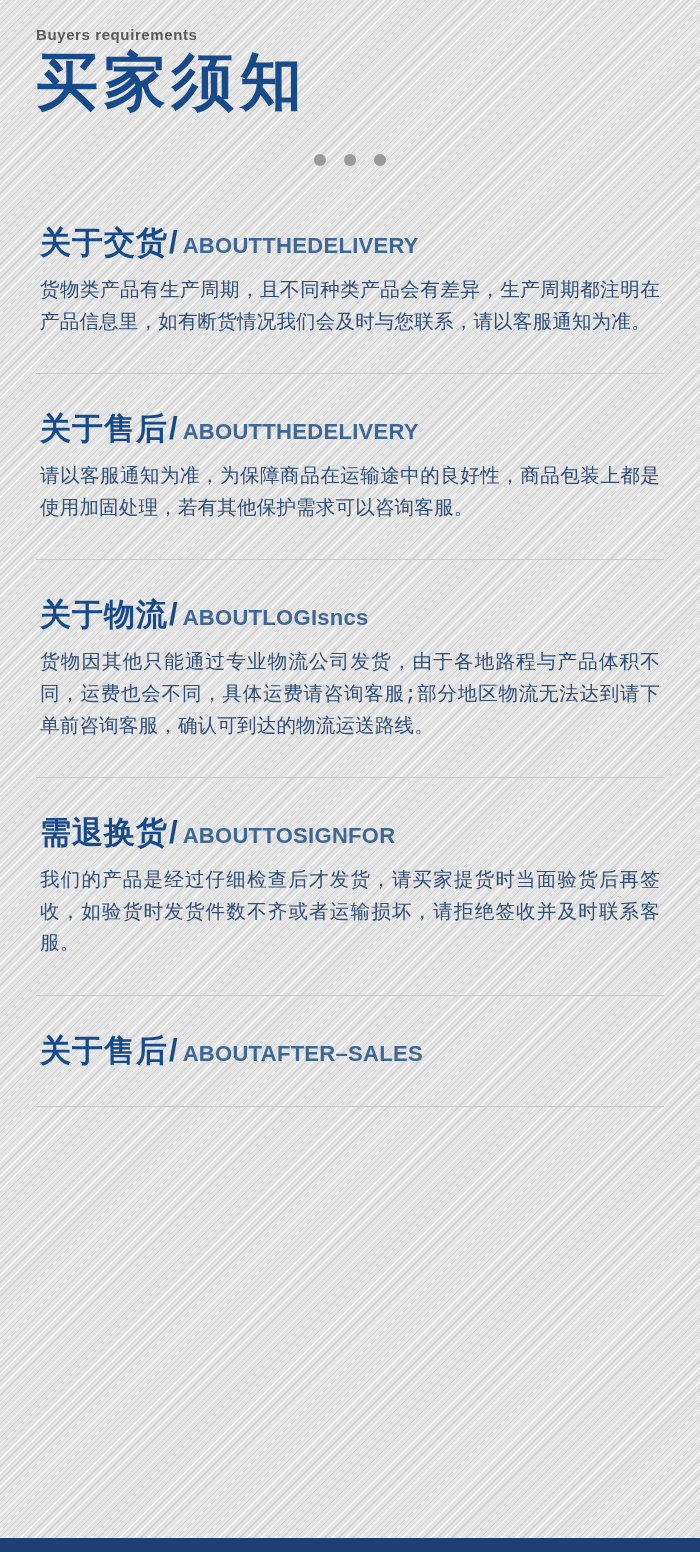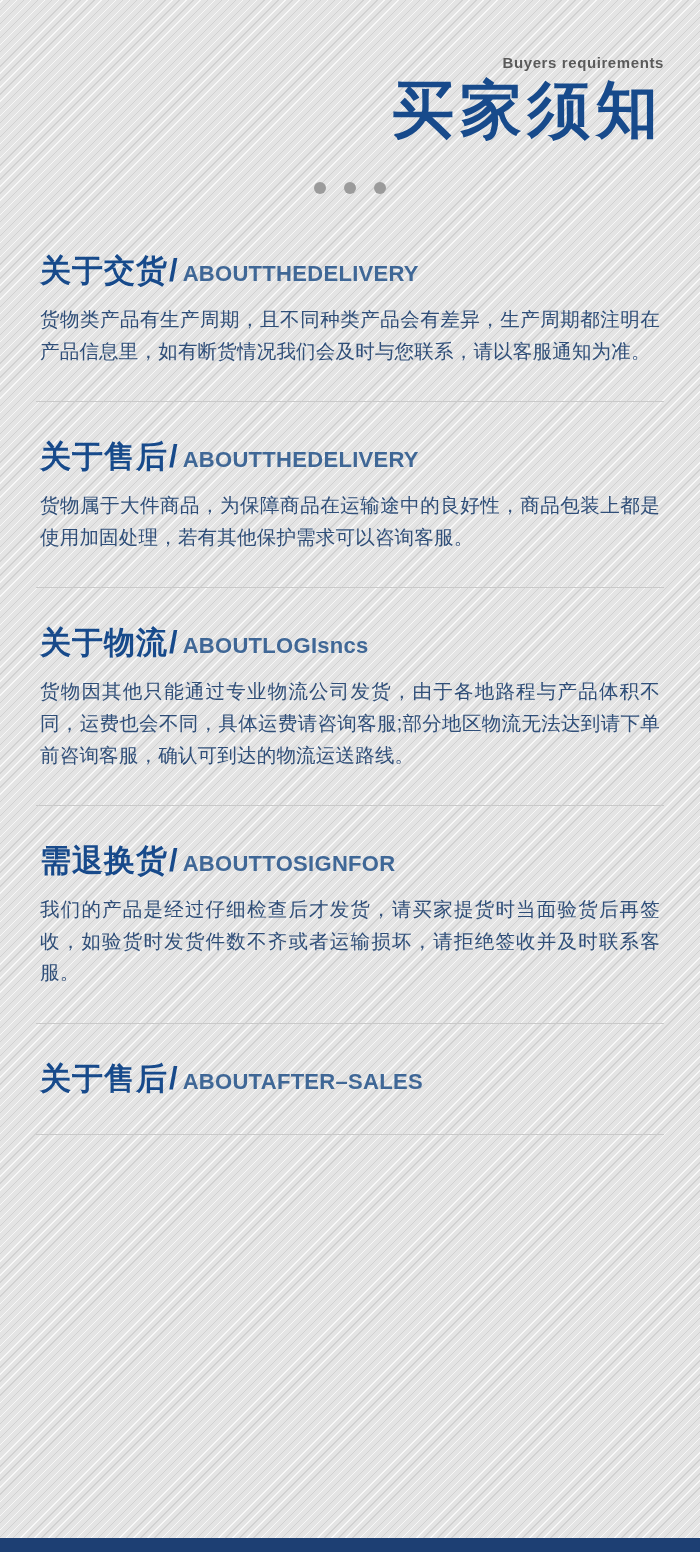--- a/index.html
+++ b/index.html
@@ -32,22 +32,22 @@
   }
 
   .content {
     position: relative;
     width: 700px;
     padding: 0 36px;
   }
 
   
   .header {
-    padding-top: 54px;
-    text-align: right;
+    padding-top: 26px;
+    text-align: left;
   }
   .eyebrow {
     font-size: 15px;
     font-weight: bold;
     color: #5a5a5a;
     letter-spacing: 0.6px;
   }
   .big-title {
     margin-top: 6px;
     font-size: 62px;
@@ -100,20 +100,21 @@
     letter-spacing: 0.3px;
   }
 
   .sec-body {
     margin-top: 12px;
     font-size: 19.5px;
     line-height: 1.62;
     color: #2f4e78;
     letter-spacing: 0.2px;
     text-align: justify;
+    font-family: Liberation Mono, monospace;
   }
 
   .divider {
     height: 1px;
     background: #c9c9c9;
     margin: 34px 0 34px 0;
   }
 
   
   .footer-bar {
@@ -152,21 +153,21 @@
     </div>
 
     <div class="divider"></div>
 
     <div class="section">
       <div class="sec-head">
         <span class="sec-cn">关于售后</span>
         <span class="sec-slash">/</span>
         <span class="sec-en">ABOUTTHEDELIVERY</span>
       </div>
-      <div class="sec-body">货物属于大件商品，为保障商品在运输途中的良好性，商品包装上都是使用加固处理，若有其他保护需求可以咨询客服。</div>
+      <div class="sec-body">请以客服通知为准，为保障商品在运输途中的良好性，商品包装上都是使用加固处理，若有其他保护需求可以咨询客服。</div>
     </div>
 
     <div class="divider"></div>
 
     <div class="section">
       <div class="sec-head">
         <span class="sec-cn">关于物流</span>
         <span class="sec-slash">/</span>
         <span class="sec-en">ABOUTLOGIsncs</span>
       </div>

